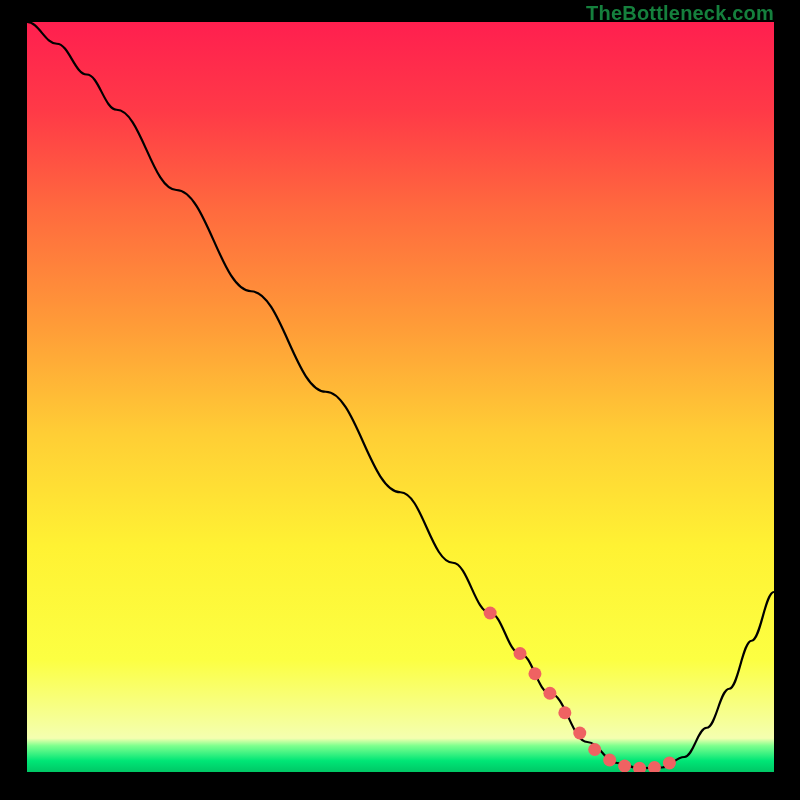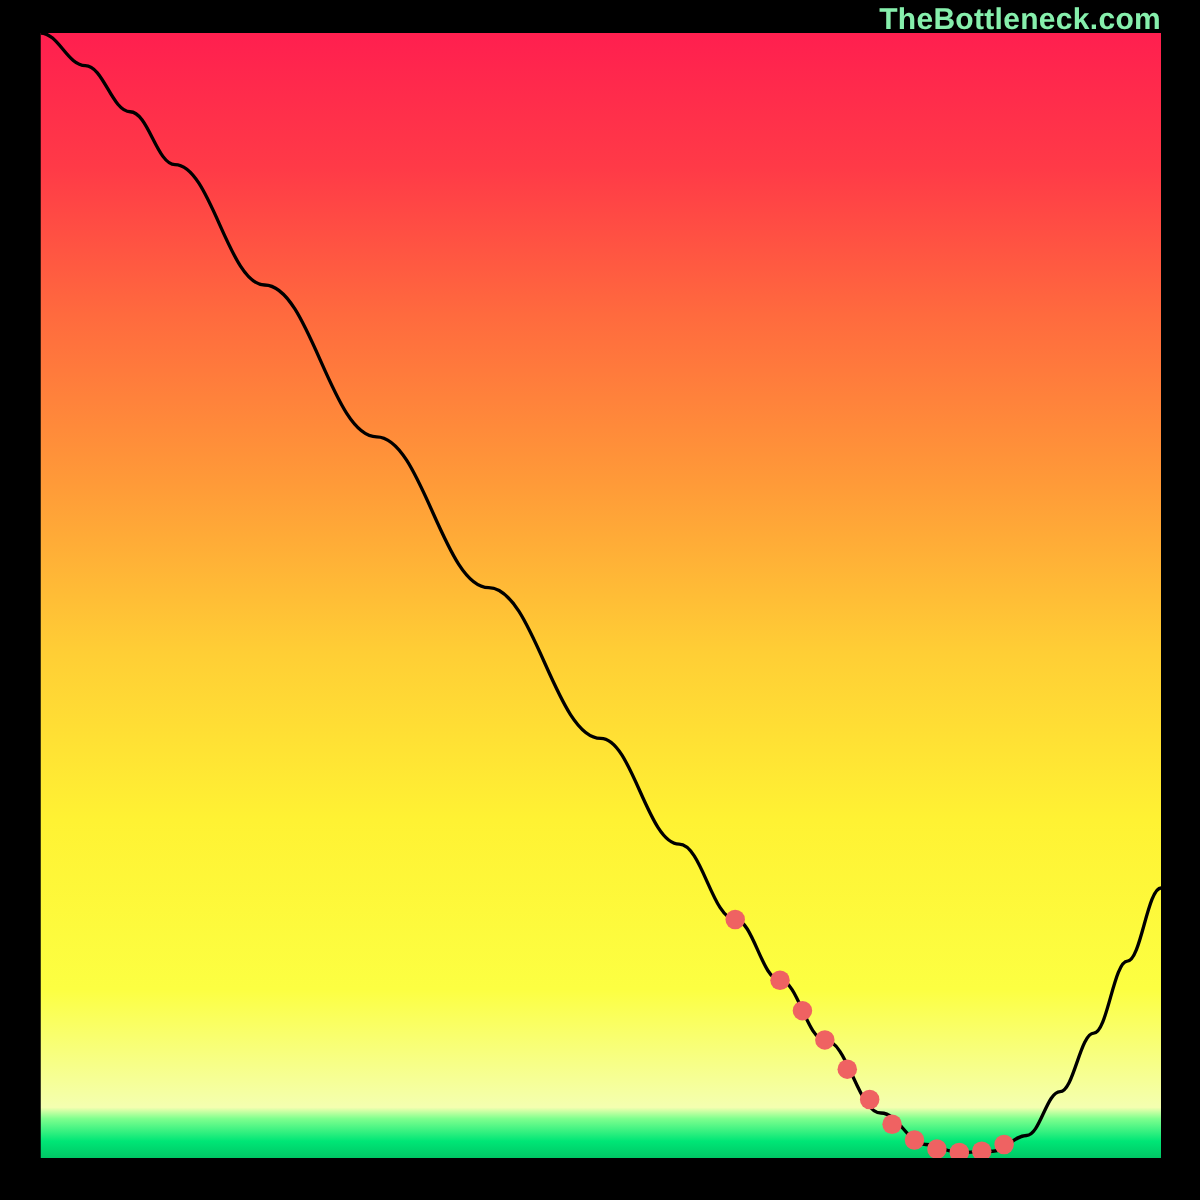--- a/index.html
+++ b/index.html
@@ -14,21 +14,21 @@
     position: absolute;
     left: 27px;
     top: 22px;
     width: 747px;
     height: 750px;
   }
   .watermark {
     position: absolute;
     top: 2px;
     right: 26px;
-    color: #86efac;
+    color: #15803d;
     font-family: Arial, Helvetica, sans-serif;
     font-size: 20px;
     font-weight: bold;
     letter-spacing: 0.2px;
   }
 </style>
 </head>
 <body>
 
 <div class="frame">

